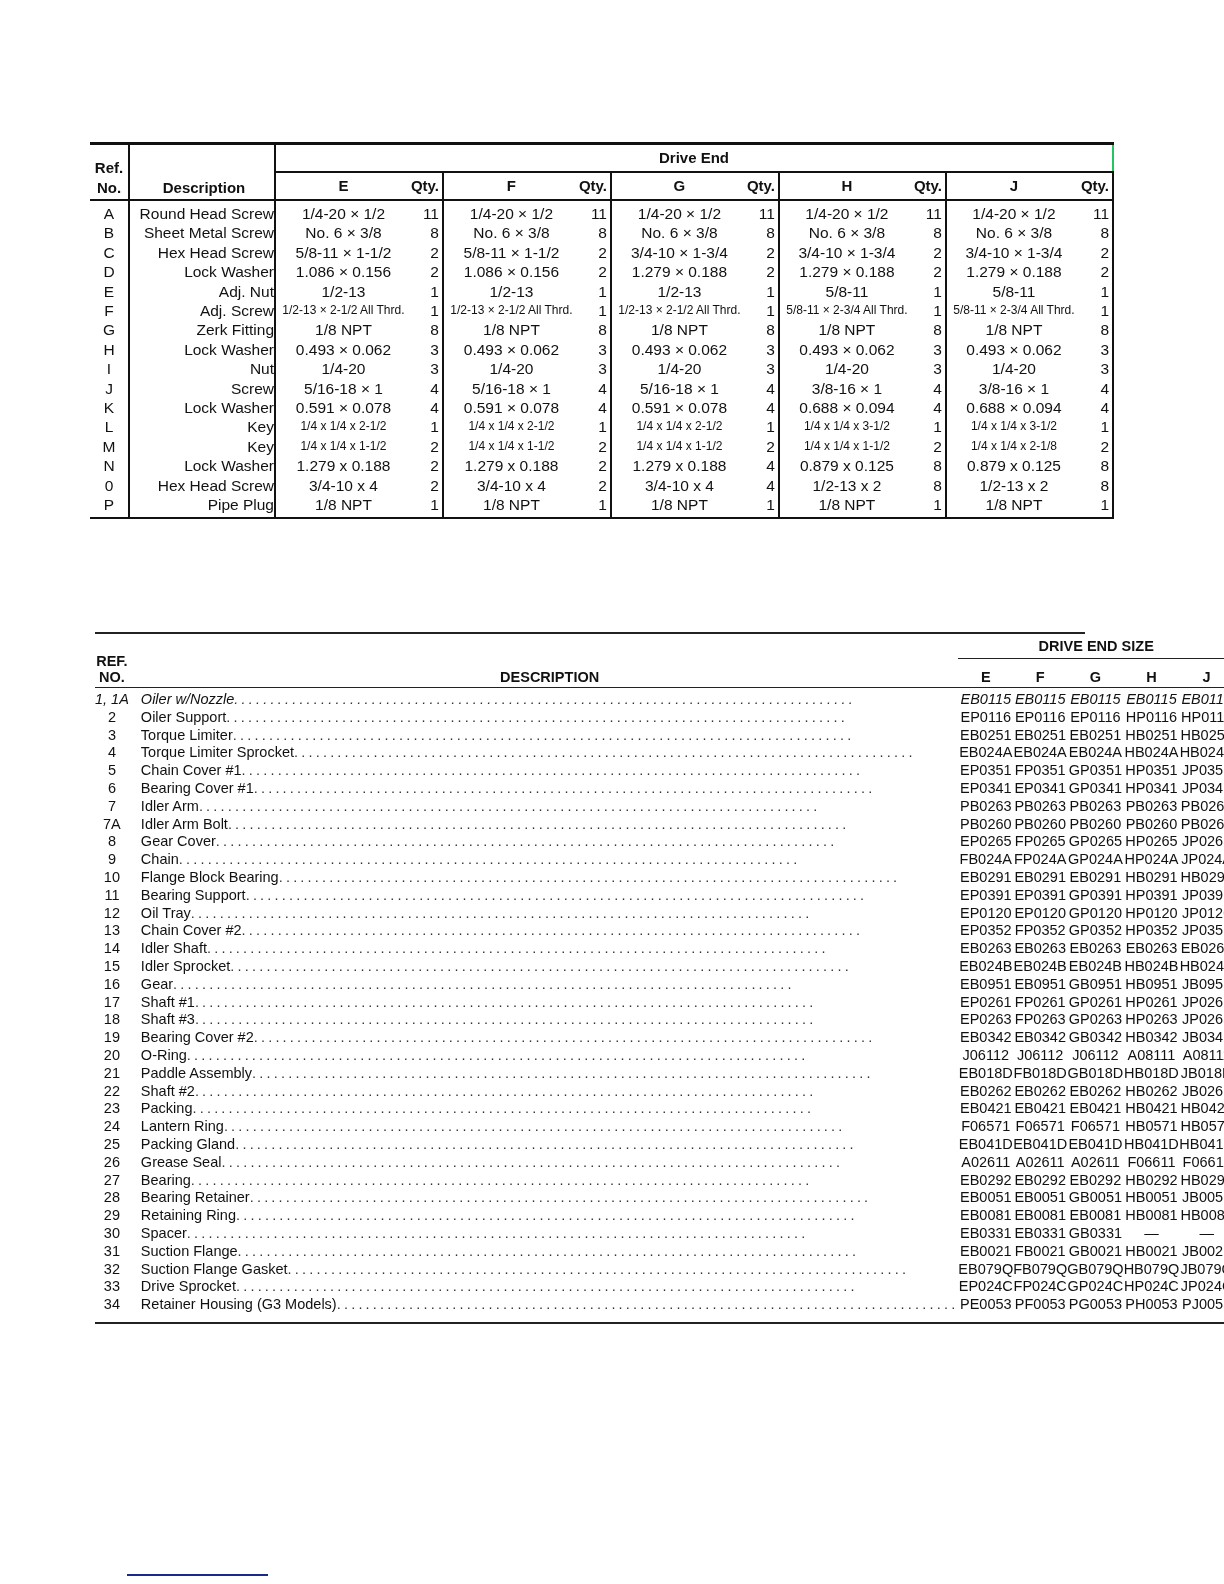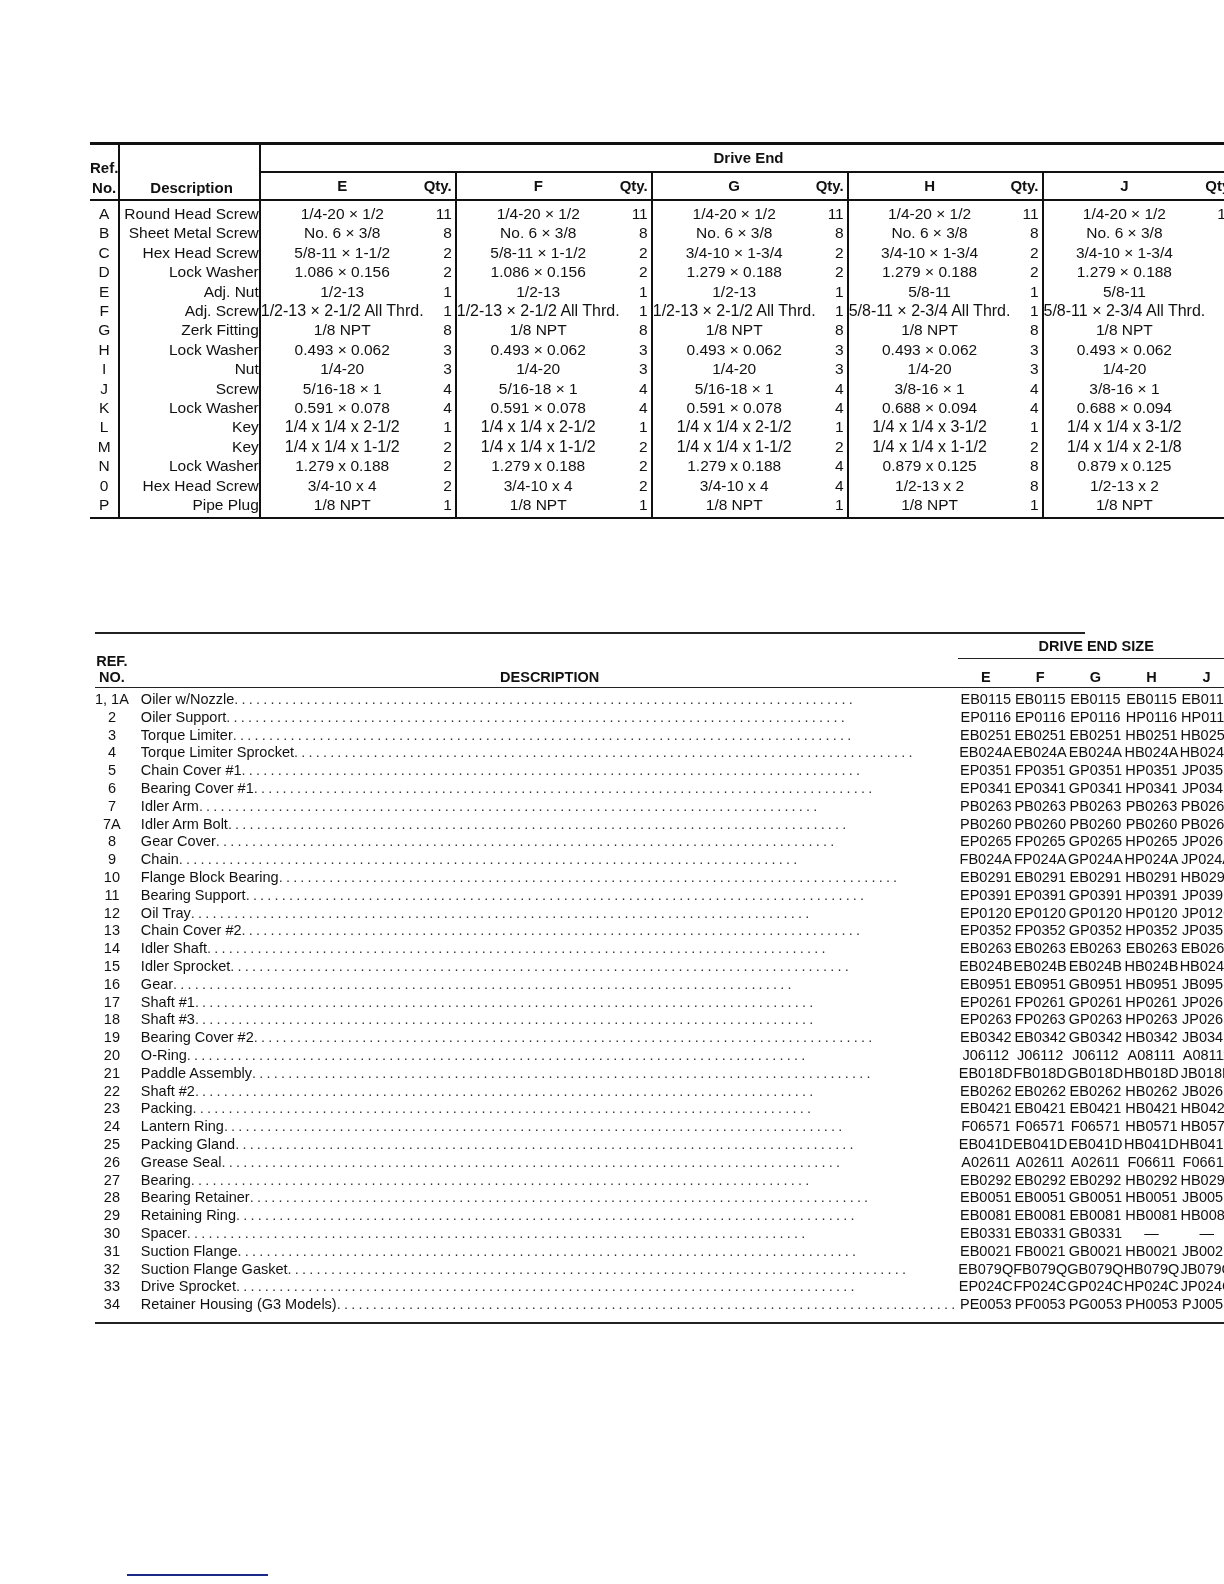--- a/index.html
+++ b/index.html
@@ -10,33 +10,33 @@
   .t1 thead tr.top th { border-top: 3px solid #111; }
   .t1 thead th { font-weight: bold; font-size: 15px; }
   .t1 .ref { width: 38px; text-align: center; }
   .t1 .desc { width: 140px; text-align: right; padding-left: 4px; border-left: 2px solid #111; border-right: 2px solid #111; }
   .t1 .spec { text-align: center; }
   .t1 .qty { width: 26px; text-align: right; padding-right: 3px; border-right: 2px solid #111; }
   .t1 .grp-head { height: 26px; border-bottom: 2px solid #111; text-align: center; vertical-align: middle; border-right: 2px solid #22c55e; }
   .t1 .col-head { height: 26px; border-bottom: 2px solid #111; }
   .t1 tbody tr:last-child td { border-bottom: 2px solid #111; padding-bottom: 2px; }
   .t1 tbody tr:first-child td { padding-top: 3px; }
-  .small { font-size: 16px; }
+  .small { font-size: 12px; }
 
   .t2-wrap { position: absolute; left: 95px; top: 632px; width: 990px; }
   .t2-top { border-top: 2px solid #222; }
   .t2 { width: 990px; border-collapse: collapse; font-family: "Liberation Sans", sans-serif; font-size: 14.5px; }
   .t2 th { font-weight: bold; font-size: 14.5px; padding: 0; }
   .t2 td { padding: 0; line-height: 17.8px; white-space: nowrap; }
   .t2 .c-ref { width: 56px; text-align: center; }
   .t2 .c-desc { width: 345px; text-align: left; padding-left: 12px; overflow: hidden; }
   .t2 .c-code { text-align: center; width: 118px; }
   .t2 .size-head { text-align: center; height: 24px; vertical-align: middle; border-bottom: 1.5px solid #222; }
   .t2 .col-h { height: 26px; vertical-align: bottom; border-bottom: 1.5px solid #222; padding-bottom: 2px; }
-  .t2 tbody tr:first-child td { padding-top: 3px; }
+  .t2 tbody tr:first-child td { padding-top: 3px; font-style: italic; }
   .t2 tbody tr:last-child td { border-bottom: 2.5px solid #222; padding-bottom: 8px; }
   .dots { display: flex; }
   .dots .lbl { white-space: nowrap; }
   .dots .fill { flex: 1; overflow: hidden; white-space: nowrap; letter-spacing: 3.2px; color: #333; }
 
   .footer-line { position: absolute; left: 127px; top: 1574px; width: 141px; height: 1.5px; background: #1a2a8a; }
 </style>
 </head>
 <body>
 

